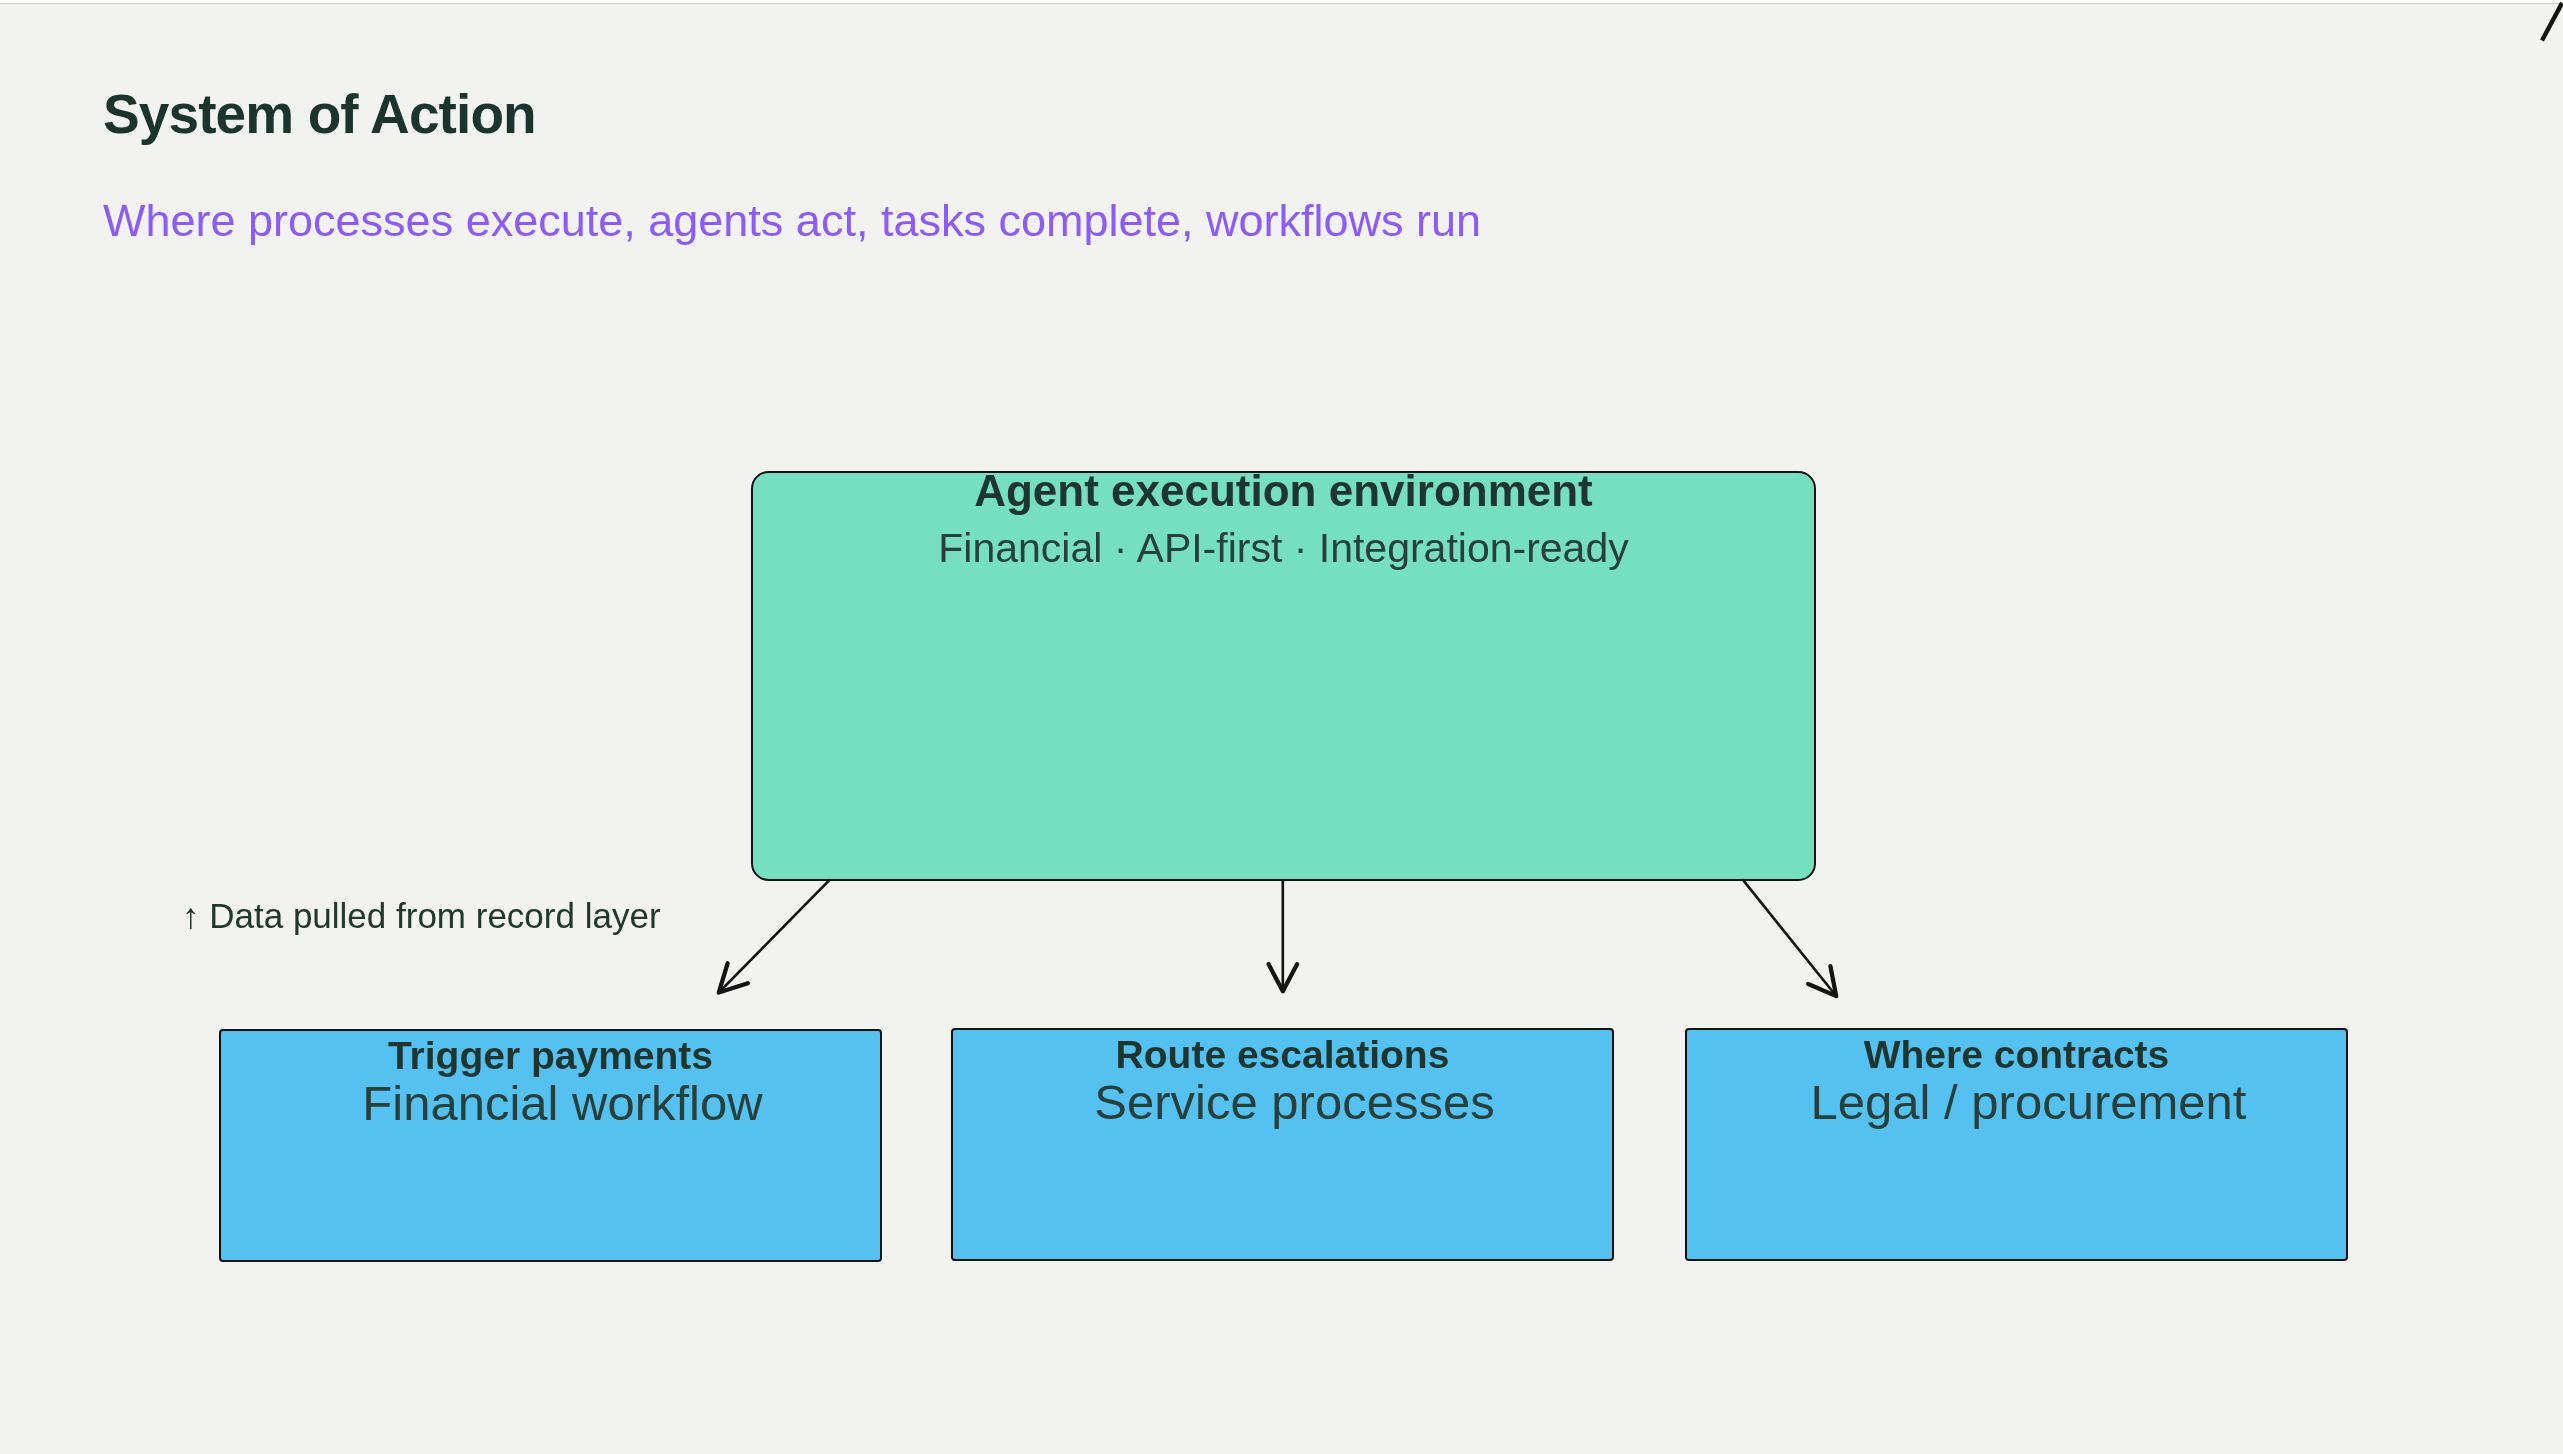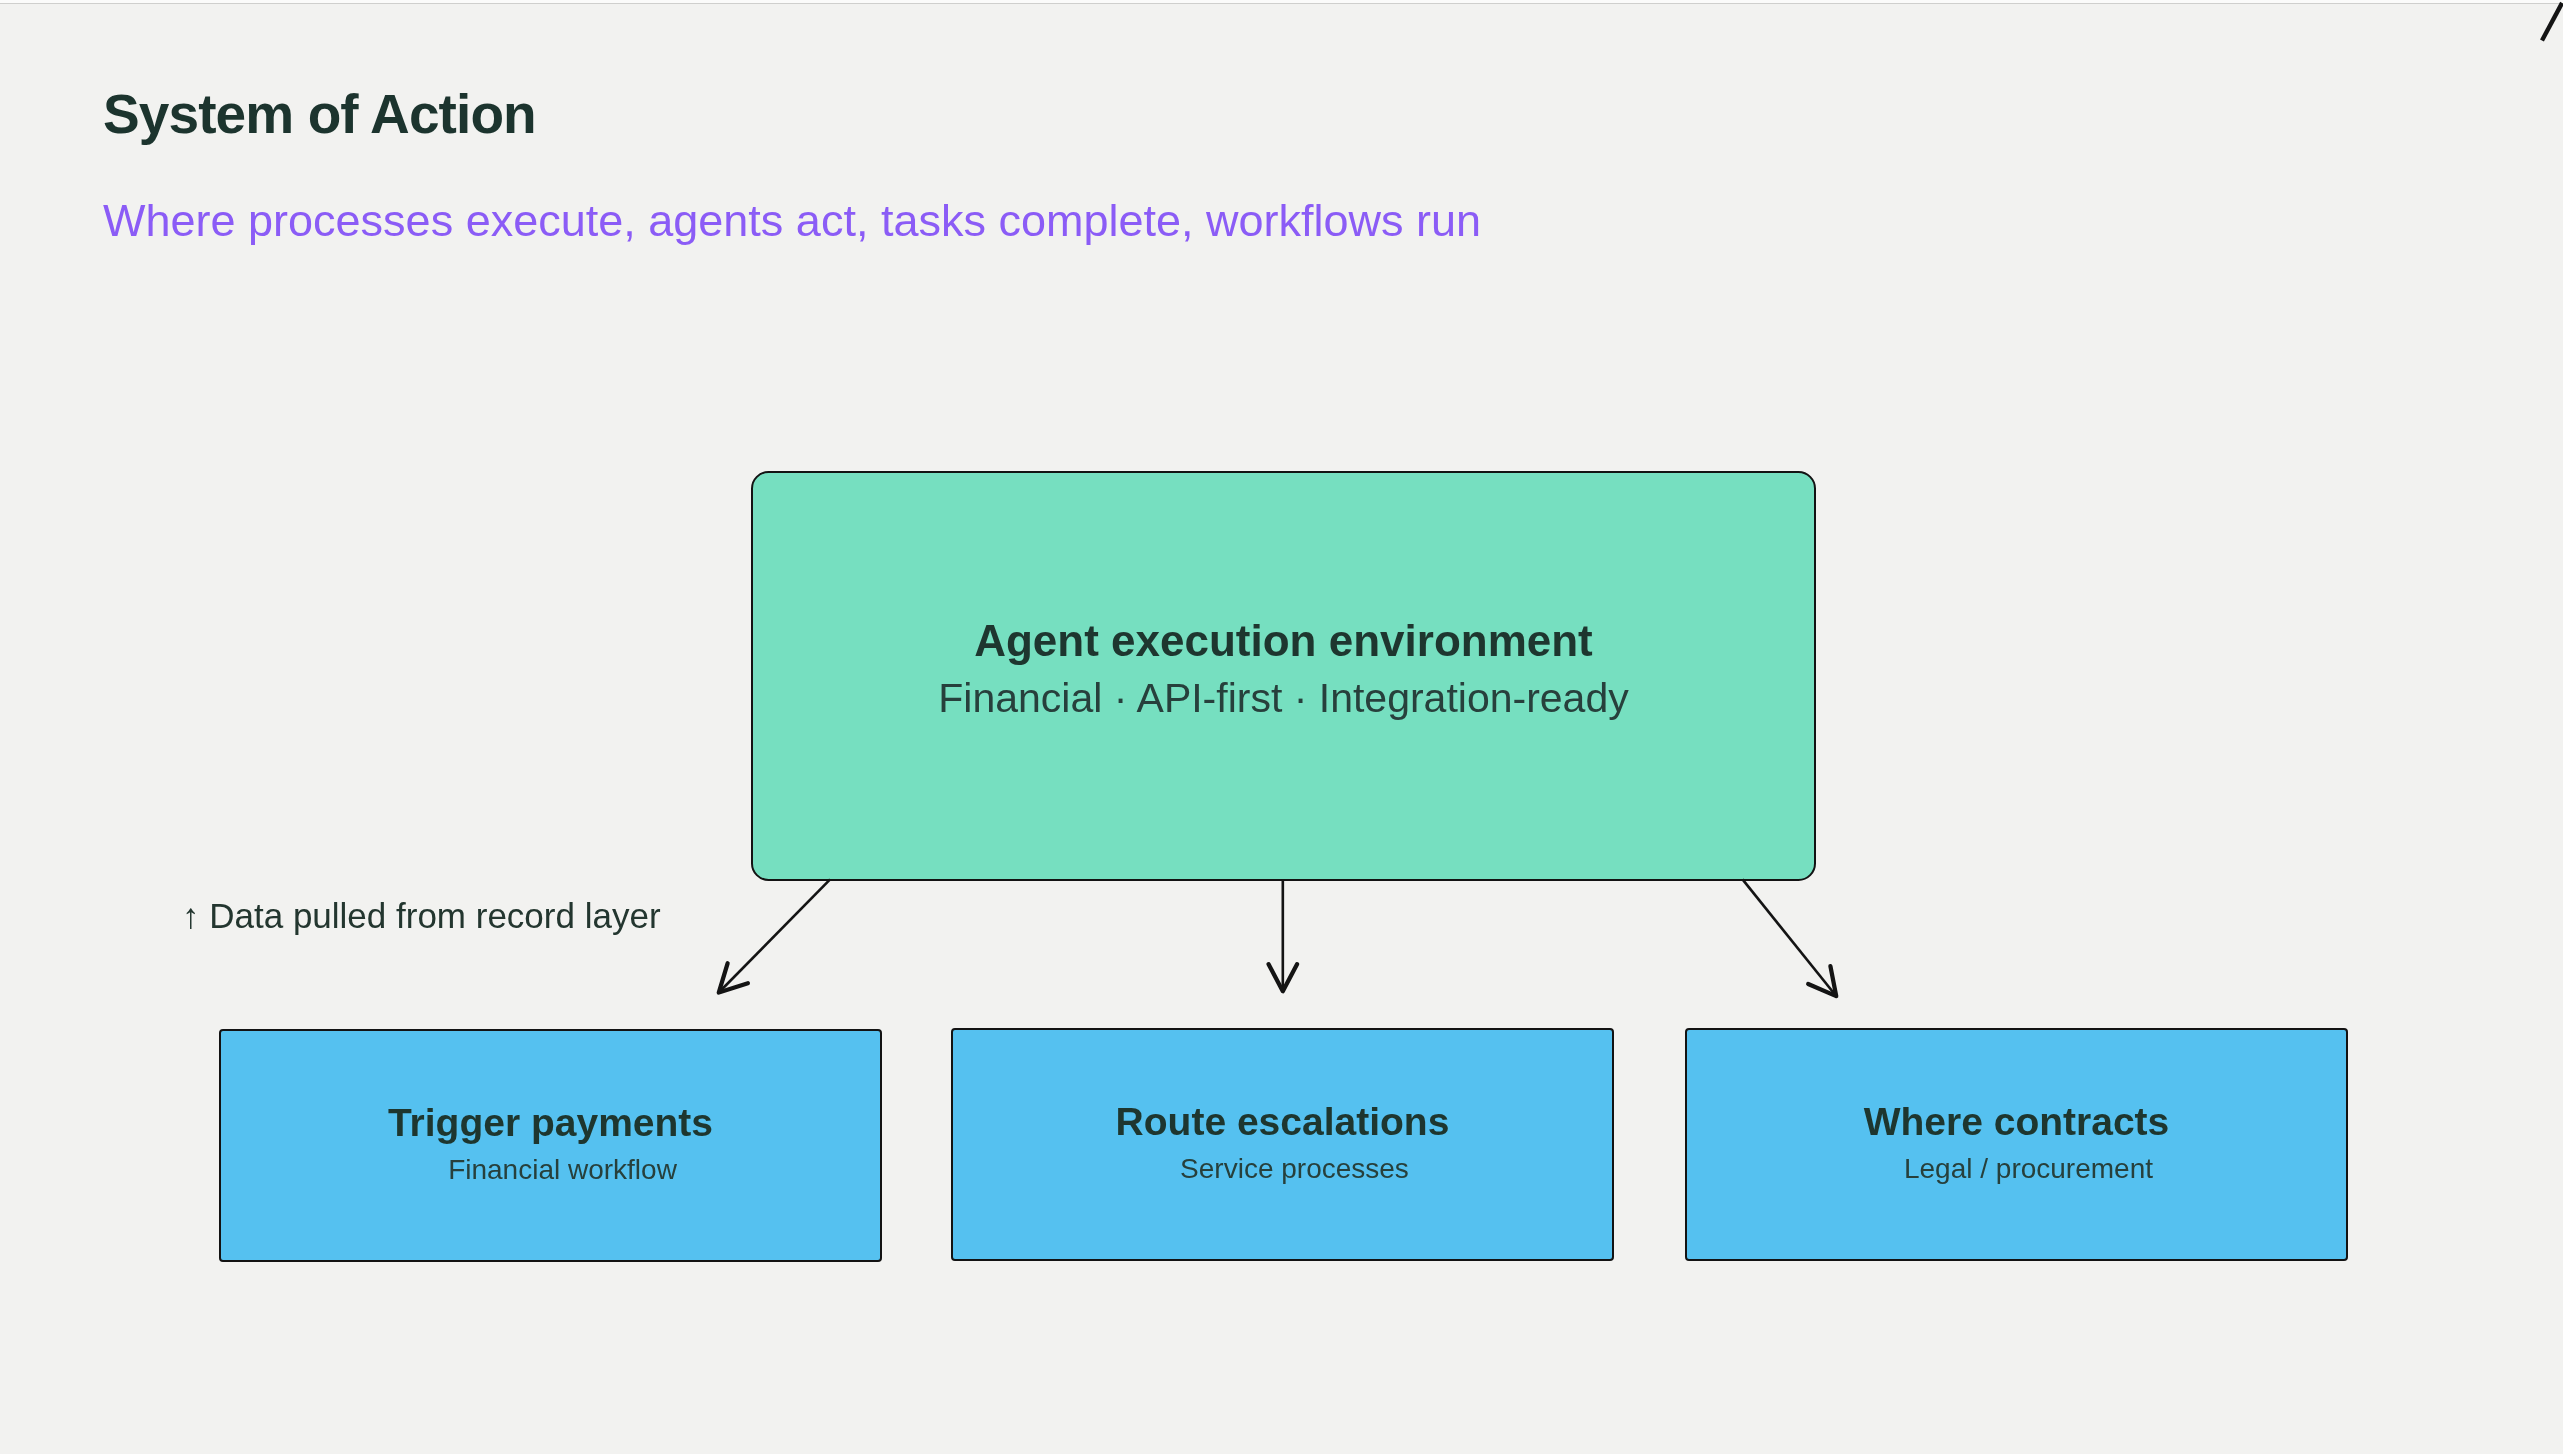--- a/index.html
+++ b/index.html
@@ -61,21 +61,21 @@
   .record-label {
     left: 182px;
     top: 895px;
   }
   .node {
     position: absolute;
     border: 2.2px solid #131313;
     display: flex;
     flex-direction: column;
     align-items: center;
-    justify-content: center;
+    justify-content: flex-start;
     text-align: center;
     color: #1e362f;
   }
   .main-node {
     left: 751px;
     top: 471px;
     width: 1061px;
     height: 406px;
     background: #76dfc0;
     border-radius: 17.5px;
@@ -98,21 +98,21 @@
     height: 229px;
     background: #55c1f0;
     border-radius: 4px;
   }
   .child-node .node-title {
     font-size: 39px;
     font-weight: 700;
     line-height: 49px;
   }
   .child-node .node-subtitle {
-    font-size: 28px;
+    font-size: 49px;
     font-weight: 400;
     line-height: 46px;
     color: #27403c;
     margin-left: 24px;
   }
   #child-1 { left: 219px;  top: 1029px; }
   #child-2 { left: 951px; top: 1028px; }
   #child-3 { left: 1685px; top: 1028px; }
   .connectors {
     position: absolute;

